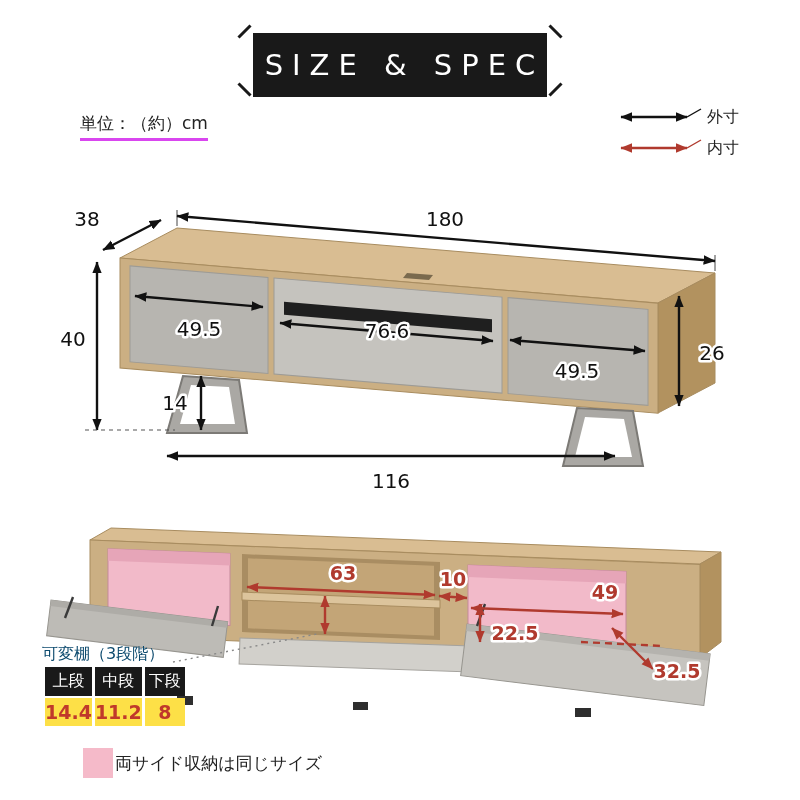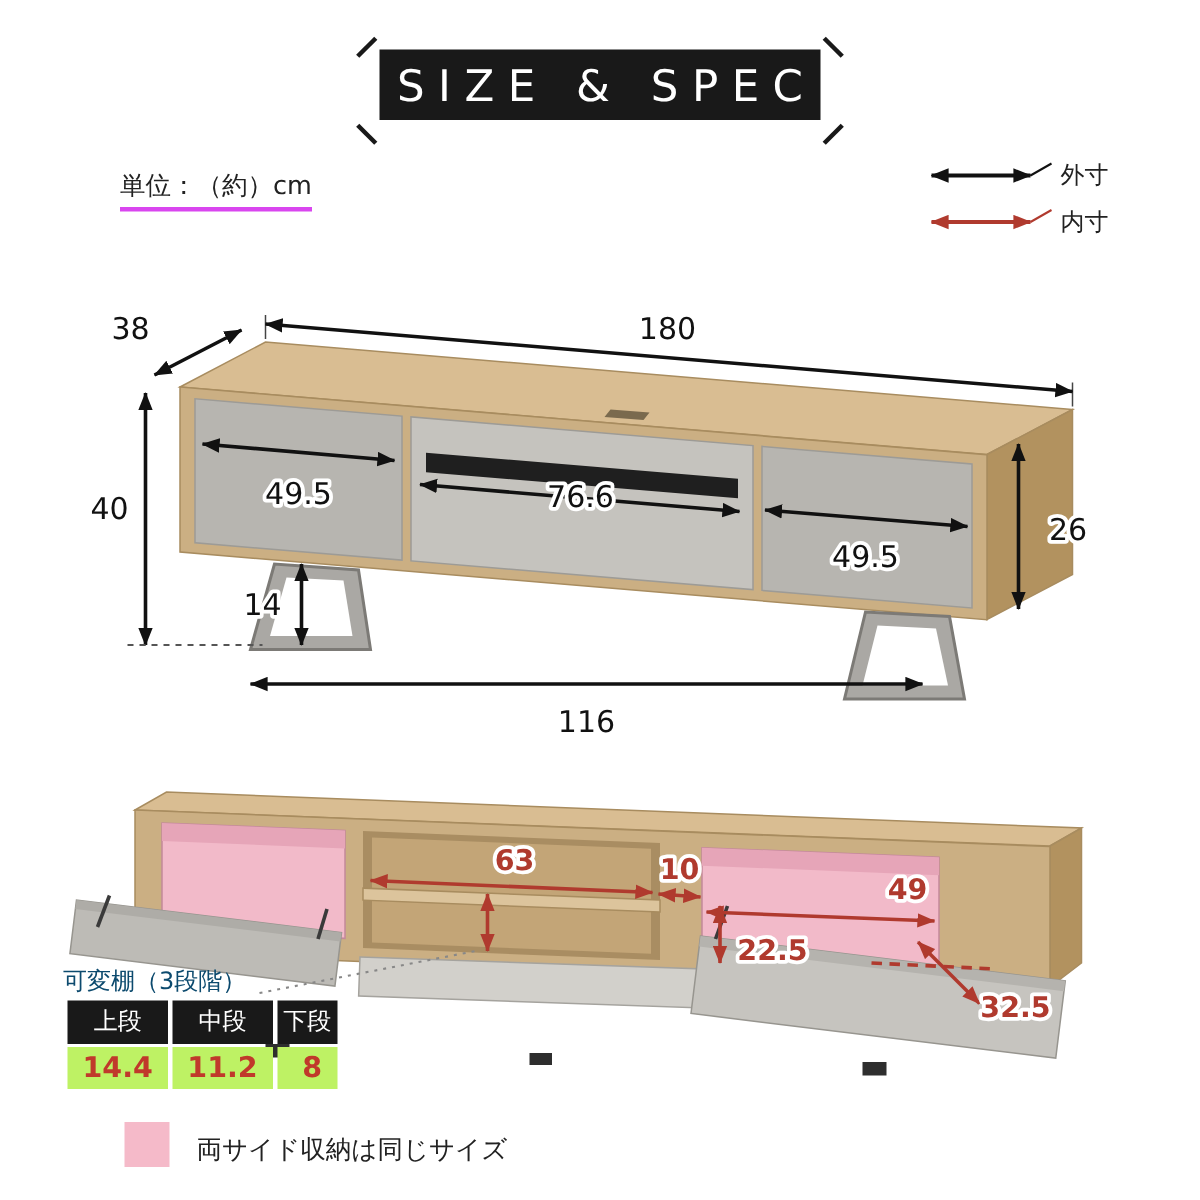--- a/index.html
+++ b/index.html
@@ -1,20 +1,20 @@
 <!DOCTYPE html>
 <html><head>
 <meta charset="utf-8">
 <style>
   *{margin:0;padding:0;box-sizing:border-box}
   html,body{width:800px;height:800px;background:#fff;overflow:hidden;
     font-family:"DejaVu Sans","Liberation Sans",sans-serif;color:#222;position:relative}
 
   
-  .title-box{position:absolute;left:253px;top:33px;width:294px;height:47px;background:#191919;
+  .title-box{position:absolute;left:253px;top:33px;width:294px;height:64px;background:#191919;
     color:#fff;display:flex;align-items:center;justify-content:center;
     font-size:29px;letter-spacing:9px;font-weight:500;padding-left:9px}
   .tick{position:absolute;width:17px;height:3px;background:#191919}
   .tick.tl{left:236px;top:30px;transform:rotate(-45deg)}
   .tick.tr{left:547px;top:30px;transform:rotate(45deg)}
   .tick.bl{left:236px;top:88px;transform:rotate(45deg)}
   .tick.br{left:547px;top:88px;transform:rotate(-45deg)}
 
   .unit-note{position:absolute;left:80px;top:112px;font-size:17px;color:#222;
     border-bottom:3px solid #d946ef;padding-bottom:3px}
@@ -26,24 +26,24 @@
   .dimr{font-size:19px;fill:#b03a2e;font-weight:700;text-anchor:middle;
     paint-order:stroke;stroke:#fff;stroke-width:5px;stroke-linejoin:round}
   .lg{font-size:16px;fill:#222}
 
   
   .shelf-block{position:absolute;left:42px;top:644px}
   .shelf-label{font-size:16px;color:#0c4a6e;margin-bottom:0}
   .shelf-table{border-collapse:separate;border-spacing:3px 2px}
   .shelf-table th{background:#191919;color:#fff;font-size:16px;font-weight:500;
     width:40px;padding:4px 0;text-align:center}
-  .shelf-table td{background:#bef264;color:#c0392b;font-size:19px;font-weight:700;
-    text-align:right;padding:3px 10px}
-
-  .side-note{position:absolute;left:83px;top:748px;display:flex;align-items:flex-end;gap:18px}
+  .shelf-table td{background:#fde047;color:#c0392b;font-size:19px;font-weight:700;
+    text-align:center;padding:3px 0}
+
+  .side-note{position:absolute;left:83px;top:748px;display:flex;align-items:center;gap:2px}
   .pink-swatch{width:30px;height:30px;background:#f5bac9;display:inline-block}
   .side-note-text{font-size:17px;color:#222}
 </style>
 </head>
 <body>
 
 <div class="title-box">SIZE &amp; SPEC</div>
 <div class="tick tl"></div>
 <div class="tick tr"></div>
 <div class="tick bl"></div>

